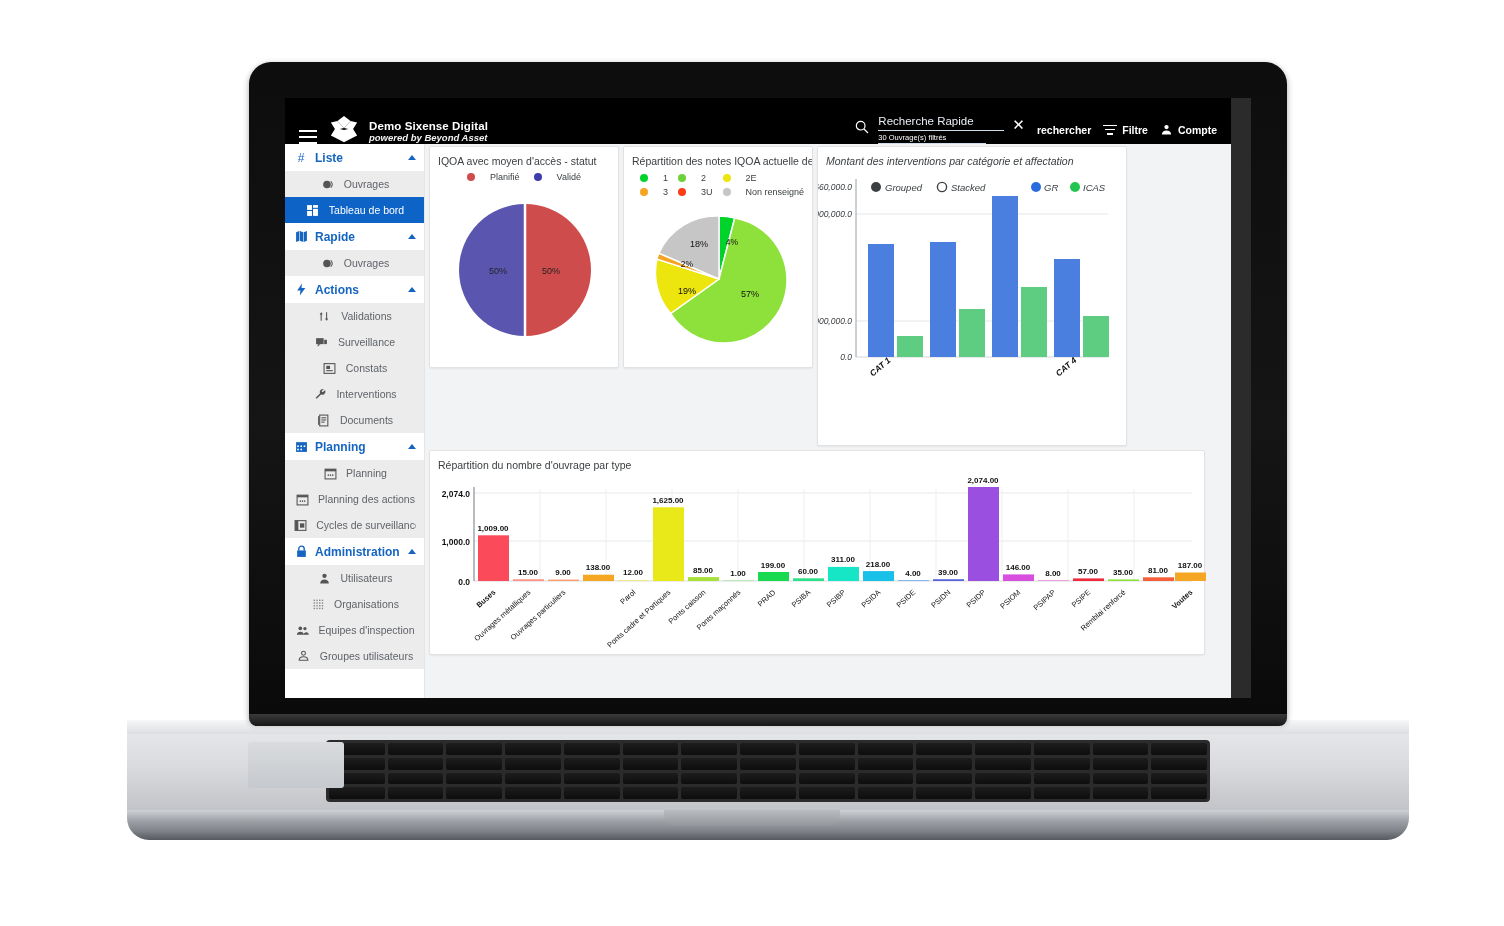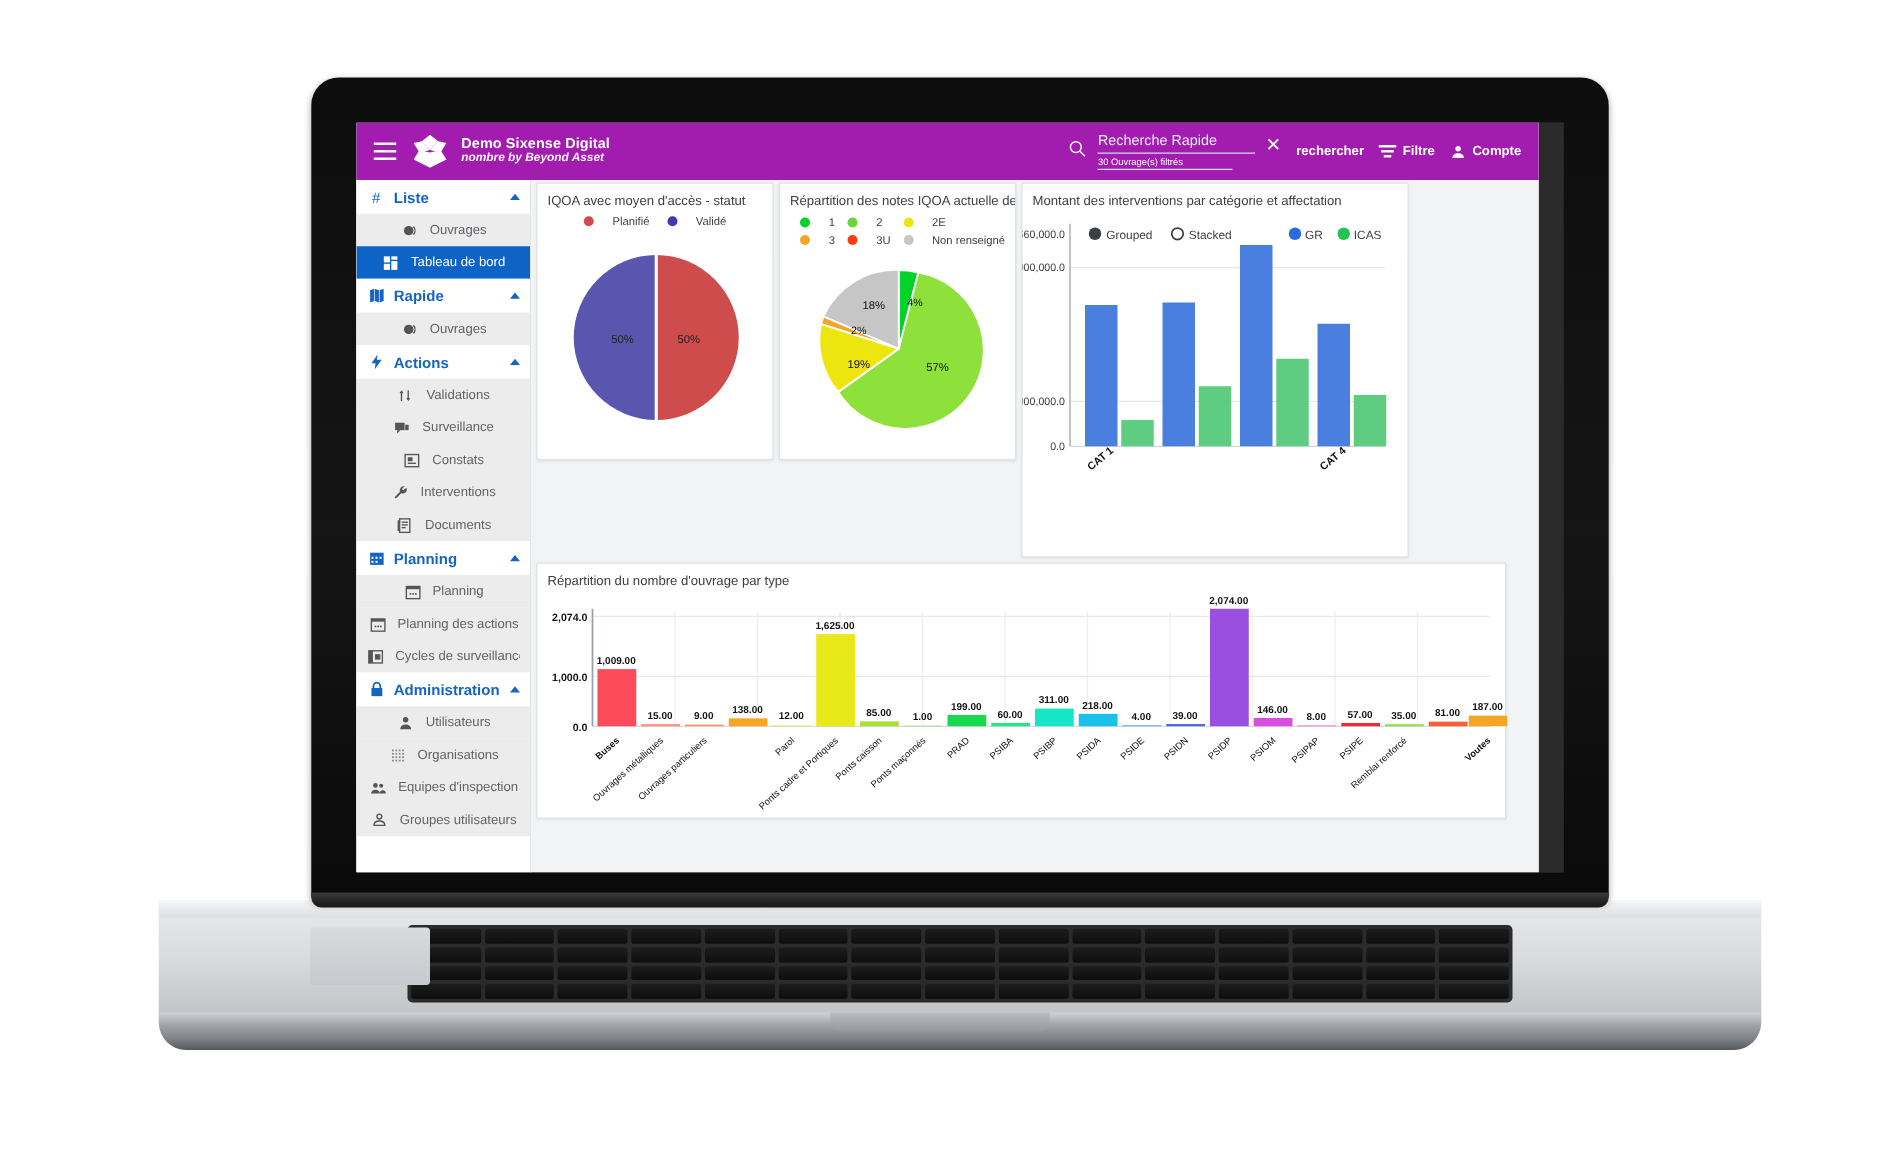--- a/index.html
+++ b/index.html
@@ -60,21 +60,21 @@
   .kbrow { display:grid; grid-template-columns:repeat(15,1fr); gap:3px; }
   .key { background:linear-gradient(180deg,#1d1d1d,#0d0d0d); border-radius:2px; }
   .tpad {
     position:absolute; left:218px; top:742px; width:96px; height:46px;
     background:linear-gradient(180deg,#d9dbde,#c6c9cd); border-radius:3px;
     left:218px;
   }
 
   
   .appbar {
-    height:46px; background:#a21caf; display:flex; align-items:center;
+    height:46px; background:#000000; display:flex; align-items:flex-end;
     padding:0 10px 0 14px; color:#fff; position:relative;
   }
   .burger { width:18px; height:14px; display:flex; flex-direction:column; justify-content:space-between; cursor:pointer; }
   .burger i { display:block; height:2px; background:#fff; }
   .logo { width:30px; height:30px; margin:0 10px 0 12px; flex:0 0 auto; }
   .brand { line-height:1.15; }
   .brand .t1 { font-size:11.5px; font-weight:bold; letter-spacing:.1px; }
   .brand .t2 { font-size:9.5px; font-style:italic; font-weight:bold; opacity:.95; }
 
   .appbar-right { margin-left:auto; display:flex; align-items:center; gap:12px; padding-right:4px; }
@@ -217,21 +217,21 @@
         <svg class="logo" viewBox="0 0 64 64">
           <polygon points="32,4 46,15 32,30 18,15" fill="#fff"></polygon>
           <polygon points="4,18 18,15 32,30 14,34" fill="#fff"></polygon>
           <polygon points="60,18 50,34 32,30 46,15" fill="#fff"></polygon>
           <polygon points="32,34 50,30 60,46 32,60" fill="#fff"></polygon>
           <polygon points="32,34 32,60 4,46 14,30" fill="#fff"></polygon>
         </svg>
 
         <div class="brand">
           <div class="t1">Demo Sixense Digital</div>
-          <div class="t2">nombre by Beyond Asset</div>
+          <div class="t2">powered by Beyond Asset</div>
         </div>
 
         <div class="appbar-right">
           <div class="search-wrap">
             <svg class="mag" viewBox="0 0 24 24">
               <circle cx="10" cy="10" r="6.5" fill="none" stroke="#fff" stroke-width="1.8"></circle>
               <line x1="15" y1="15" x2="21" y2="21" stroke="#fff" stroke-width="1.8"></line>
             </svg>
             <div class="searchbox">
               <div class="val">Recherche Rapide</div>
@@ -547,21 +547,21 @@
 
               <path d="M95 82 L34.8 56.1 A63 63 0 0 1 95 19 Z" fill="#c6c6c6" stroke="#fff" stroke-width="1.5"></path>
               <text x="108" y="48" font-size="8.5" fill="#111" text-anchor="middle">4%</text>
               <text x="126" y="100" font-size="9" fill="#111" text-anchor="middle">57%</text>
               <text x="63" y="97" font-size="9" fill="#111" text-anchor="middle">19%</text>
               <text x="63" y="70" font-size="8.5" fill="#111" text-anchor="middle">2%</text>
               <text x="75" y="50" font-size="9" fill="#111" text-anchor="middle">18%</text>
             </svg>
           </div>
 
-          <div class="card" style="left:392px; top:2px; width:310px; height:300px;">
+          <div class="card" style="left:392px; top:2px; width:310px; height:300px;font-style:italic;">
             <div class="card-title">Montant des interventions par catégorie et affectation</div>
 
             <svg width="310" height="270" viewBox="0 0 310 270">
 
               <circle cx="58" cy="18" r="5" fill="#3c4043"></circle>
               <text x="67" y="22" font-size="9.5" fill="#3c4043">Grouped</text>
               <circle cx="124" cy="18" r="4.6" fill="#fff" stroke="#3c4043" stroke-width="1.4"></circle>
               <text x="133" y="22" font-size="9.5" fill="#3c4043">Stacked</text>
 
               <circle cx="218" cy="18" r="5" fill="#2a6bdd"></circle>

